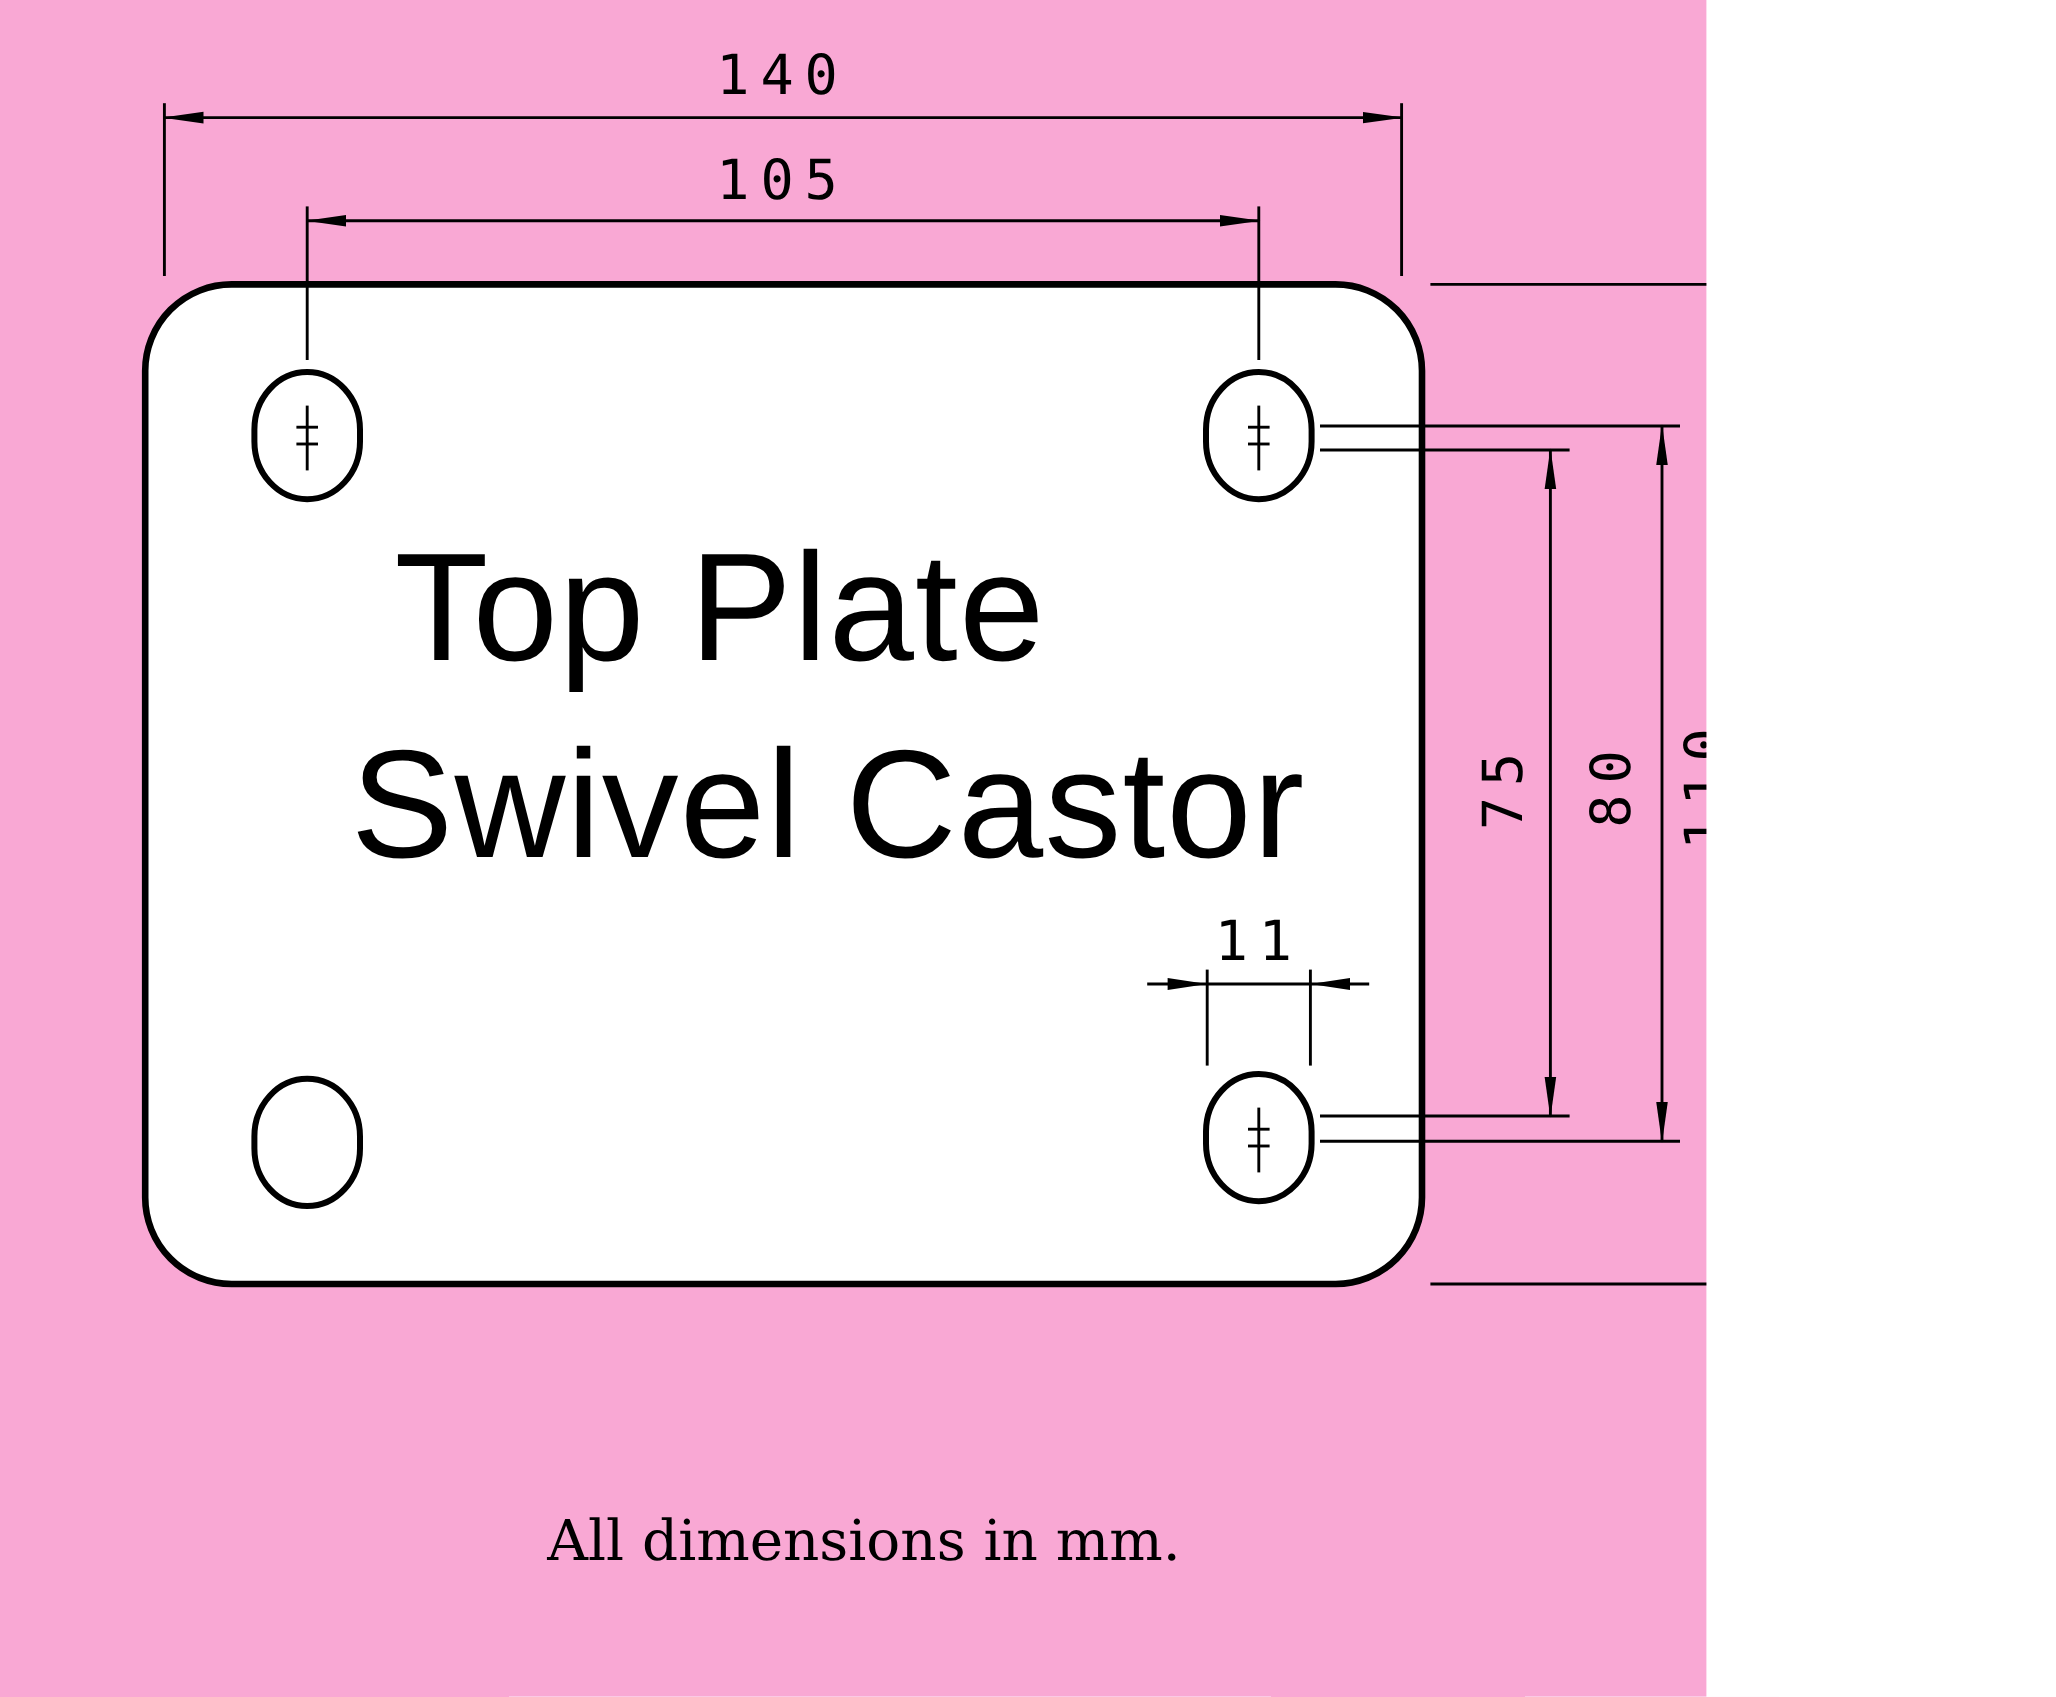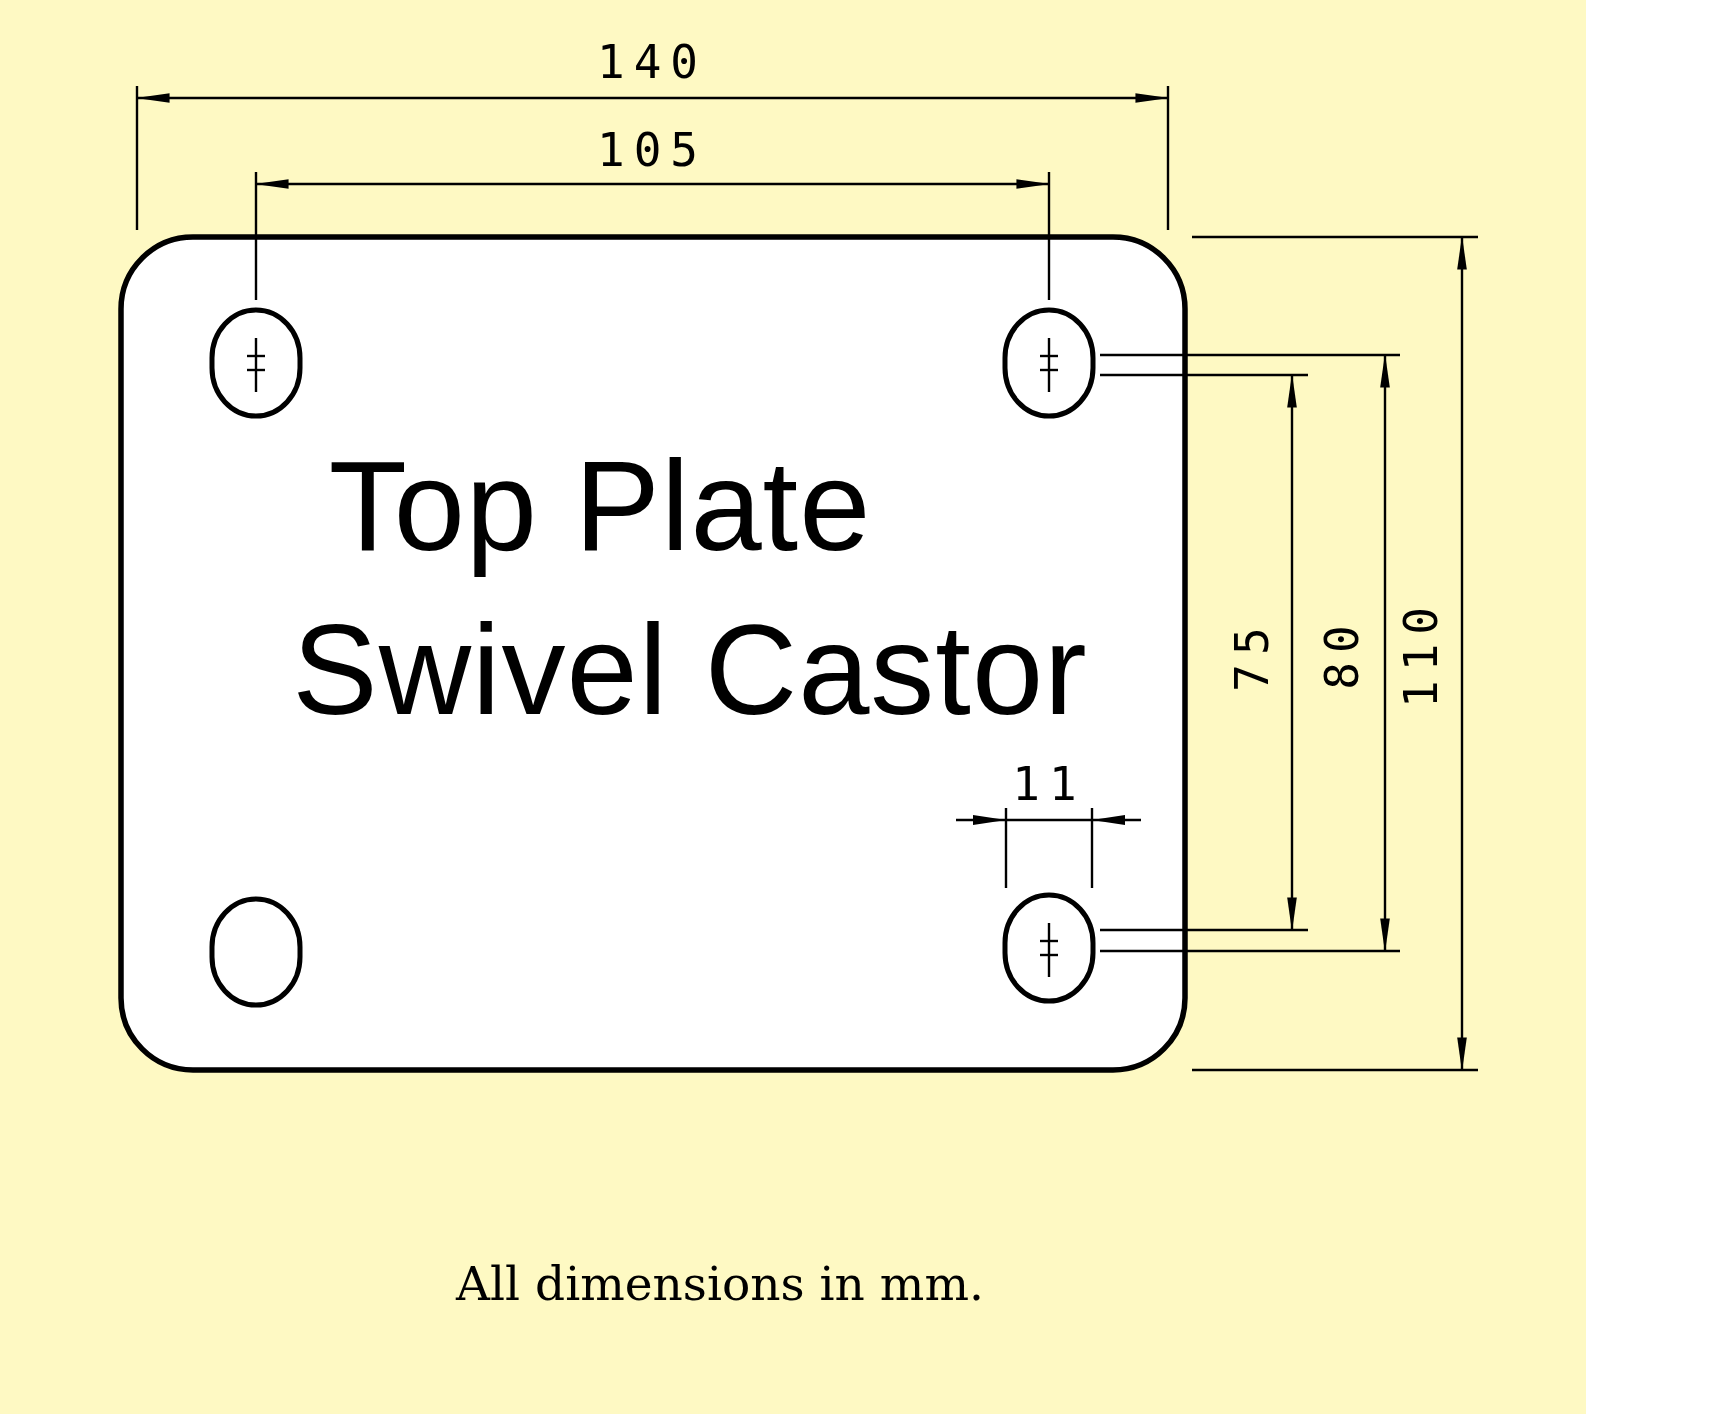--- a/index.html
+++ b/index.html
@@ -2,23 +2,23 @@
 <html><head>
 <meta charset="utf-8">
 <style>
   html, body {
     margin: 0;
     padding: 0;
     background: #ffffff;
   }
   .stage {
     position: relative;
-    width: 1586px;
+    width: 1422px;
     height: 1414px;
-    background: #fef9c3;
+    background: #f9a8d4;
     overflow: hidden;
   }
   svg { display: block; }
   .outline {
     fill: #ffffff;
     stroke: #000000;
   }
   .thin {
     stroke: #000000;
     stroke-width: 2.4;

